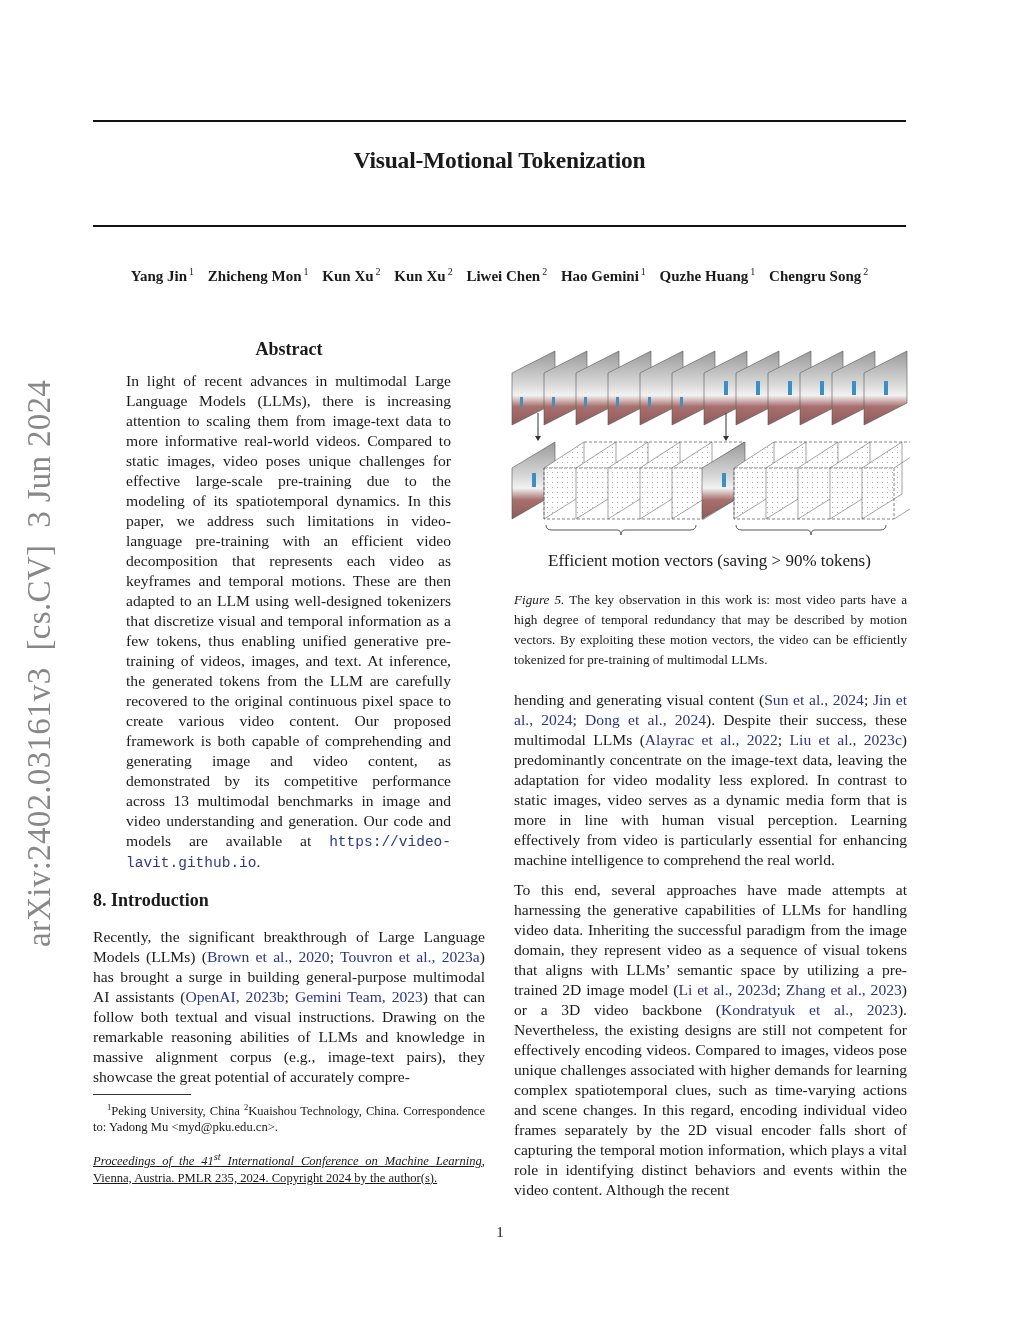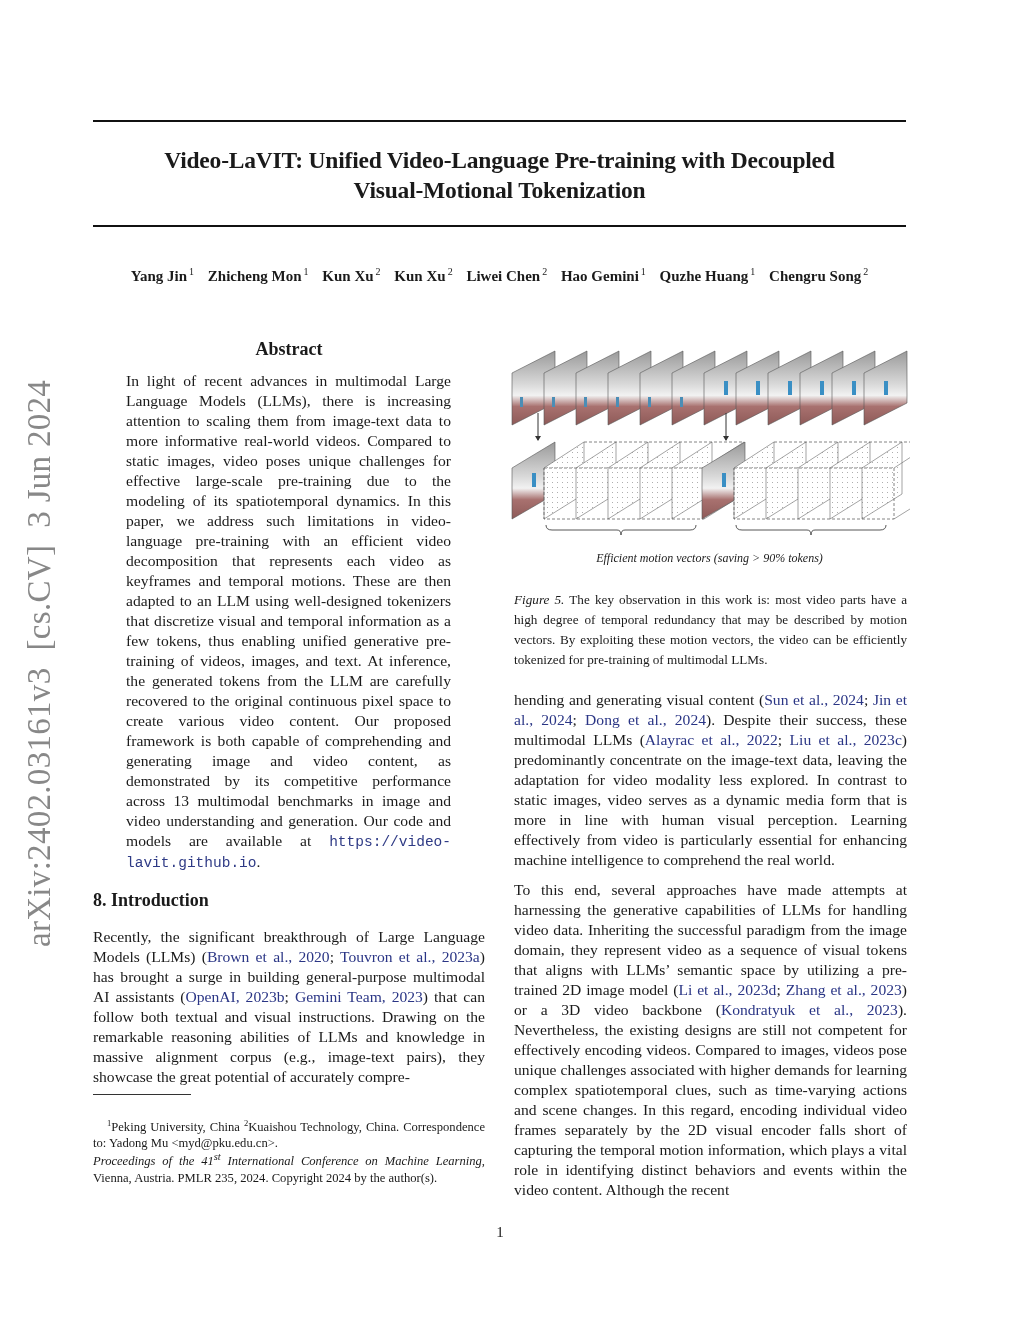--- a/index.html
+++ b/index.html
@@ -33,40 +33,39 @@
     text-align: center; font-weight: bold; font-size: 18px;
   }
   .abstract-body { left: 126px; width: 325px; top: 371px; }
   .mono { font-family: "Liberation Mono", "DejaVu Sans Mono", monospace; font-size: 14.5px; color: #2e3a85; }
   .intro-head {
     position: absolute; left: 93px; top: 890px; font-weight: bold; font-size: 18px;
   }
   .intro-body { left: 93px; width: 392px; top: 927px; }
   .cite { color: #2a3585; }
   .fn-rule { position: absolute; left: 93px; top: 1094px; width: 98px; height: 1px; background: #333; }
-  .footnote { position: absolute; left: 93px; width: 392px; top: 1099px; font-size: 12.6px; line-height: 16px; text-align: justify; margin-top: 16px; }
+  .footnote { position: absolute; left: 93px; width: 392px; top: 1099px; font-size: 12.6px; line-height: 16px; text-align: justify; }
   .footnote .indent { padding-left: 14px; }
   .footnote sup { font-size: 8.5px; }
-  .proceedings { position: absolute; left: 93px; width: 392px; top: 1149px; font-size: 12.6px; line-height: 16.5px; text-align: justify; }
+  .proceedings { position: absolute; left: 93px; width: 392px; top: 1149px; font-size: 12.6px; line-height: 16.5px; text-align: justify; text-decoration: underline; }
   .figure { position: absolute; left: 510px; top: 335px; width: 400px; height: 200px; }
   .fig-label {
     position: absolute; left: 513px; width: 393px; top: 551px;
-    text-align: center; font-size: 12px; font-style: italic;
+    text-align: center; font-size: 17px;
   }
   .caption { position: absolute; left: 514px; width: 393px; top: 590px; font-size: 13.2px; line-height: 20px; text-align: justify; }
   .right-body1 { left: 514px; width: 393px; top: 690px; }
   .right-body2 { left: 514px; width: 393px; top: 880px; }
   .page-number { position: absolute; left: 0; width: 1000px; top: 1224px; text-align: center; font-size: 15px; }
 </style>
 </head>
 <body>
 
 <div id="rule-top" class="rule"></div>
 <div class="title">
-  <div>Video-LaVIT: Unified Video-Language Pre-training with Decoupled</div>
   <div>Visual-Motional Tokenization</div>
 </div>
 <div id="rule-bottom" class="rule"></div>
 
 <div class="authors">
   <div>
     <span class="author"><span>Yang Jin</span><sup>1</sup></span>
     <span class="author"><span>Zhicheng Mon</span><sup>1</sup></span>
     <span class="author"><span>Kun Xu</span><sup>2</sup></span>
     <span class="author"><span>Kun Xu</span><sup>2</sup></span>

